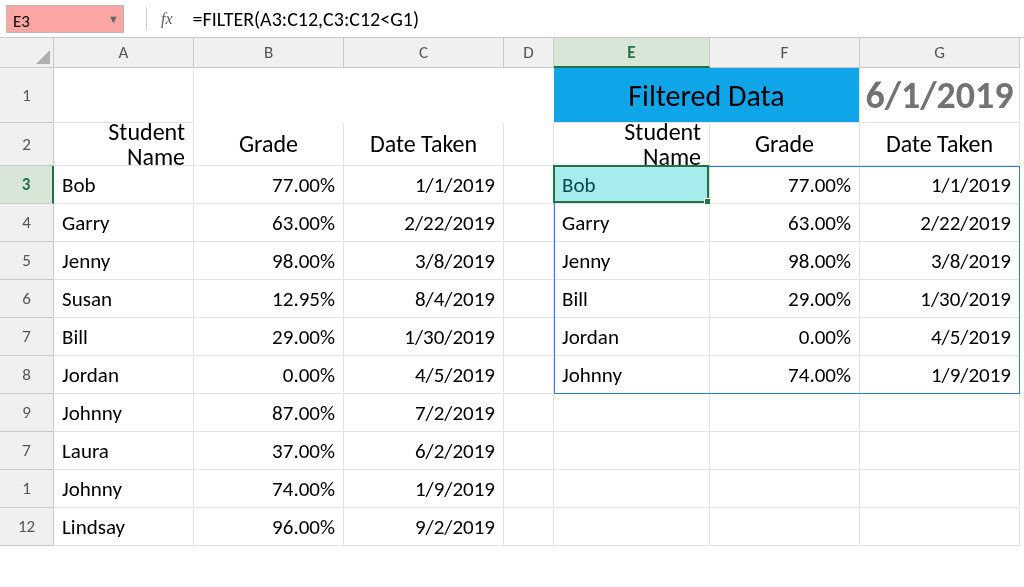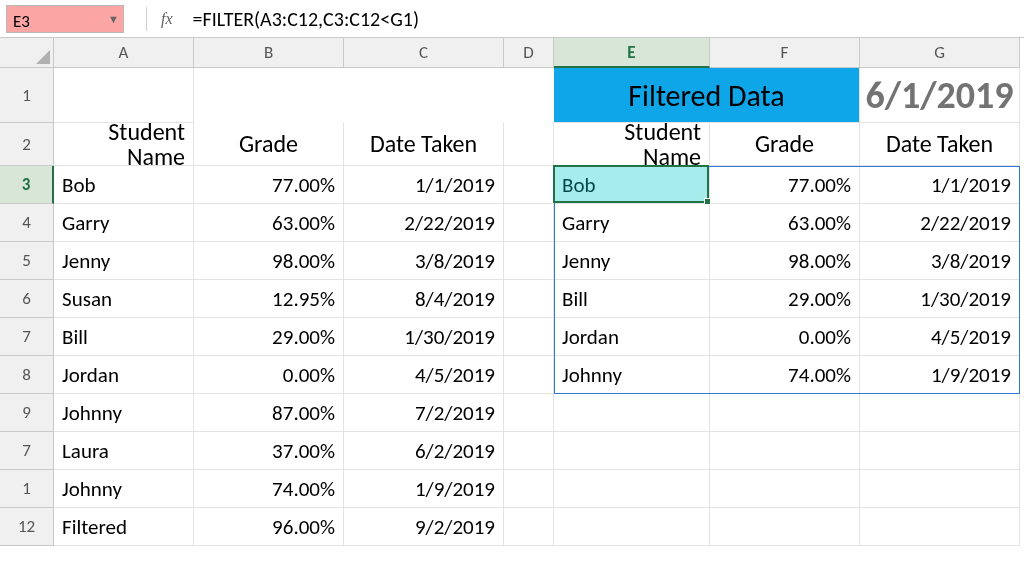--- a/index.html
+++ b/index.html
@@ -241,20 +241,20 @@
     <div class="cell right"></div>
     <div class="row-head">1</div>
     <div class="cell ">Johnny</div>
     <div class="cell right">74.00%</div>
     <div class="cell right">1/9/2019</div>
     <div class="cell colD"></div>
     <div class="cell "></div>
     <div class="cell right"></div>
     <div class="cell right"></div>
     <div class="row-head">12</div>
-    <div class="cell ">Filtered</div>
+    <div class="cell ">Lindsay</div>
     <div class="cell right">96.00%</div>
     <div class="cell right">9/2/2019</div>
     <div class="cell colD"></div>
     <div class="cell "></div>
     <div class="cell right"></div>
     <div class="cell right"></div>
   </div>
 
 </body></html>

